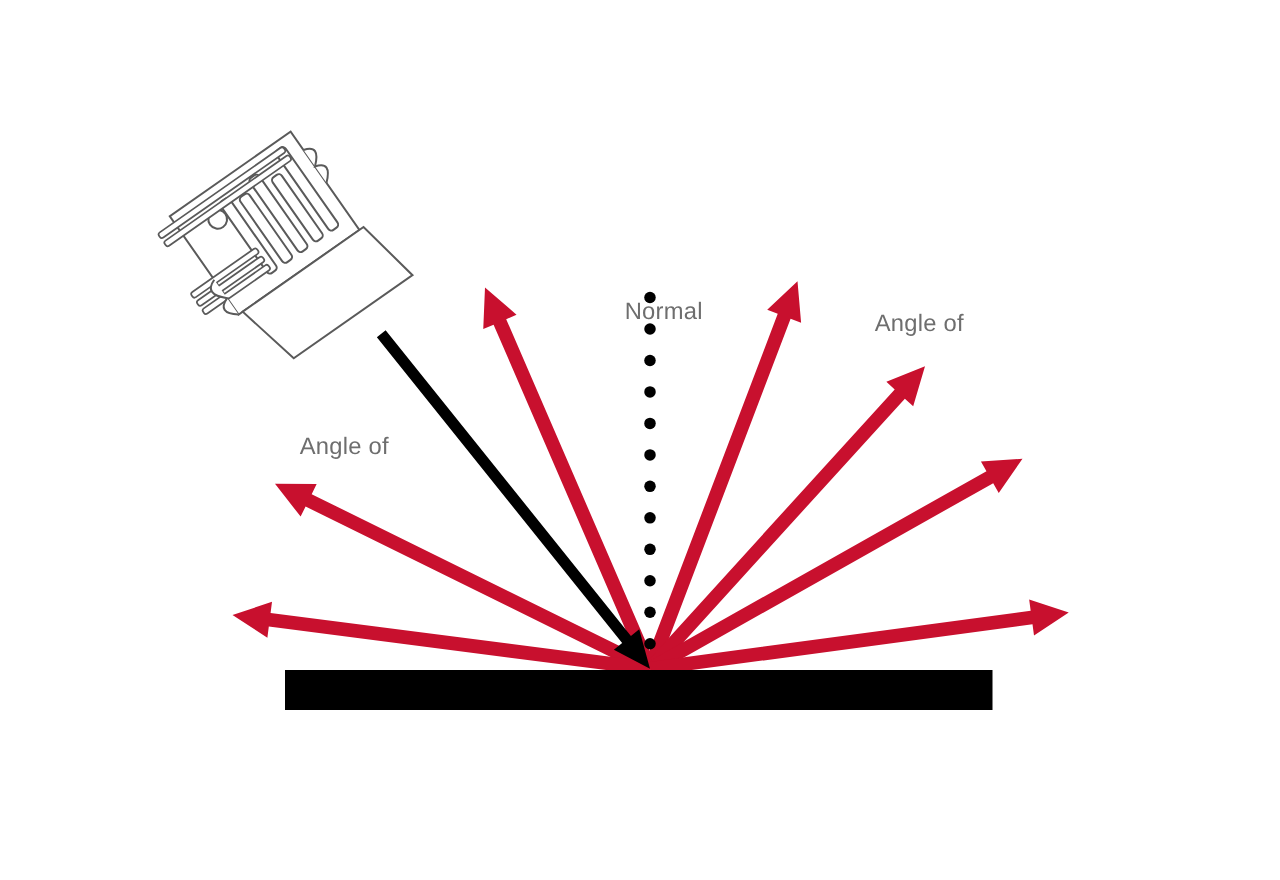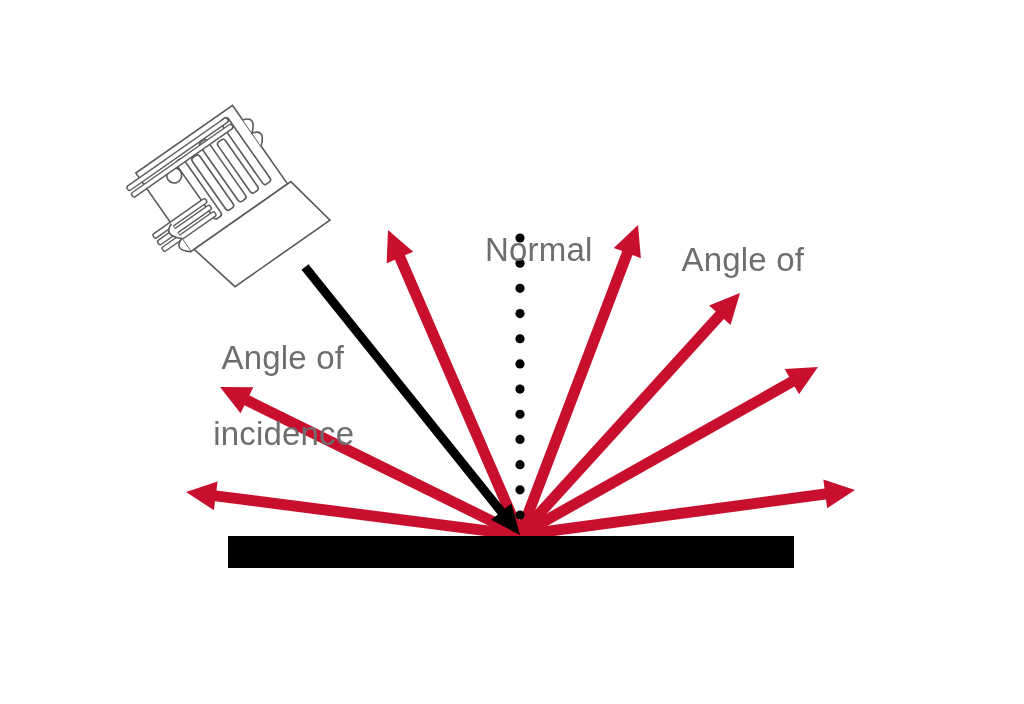--- a/index.html
+++ b/index.html
@@ -23,21 +23,21 @@
     left: 0;
     top: 0;
     width: 1024px;
     height: 704px;
     display: block;
   }
   .label {
     position: absolute;
     color: #6e6e6e;
     font-family: "Liberation Sans", sans-serif;
-    font-size: 33px;
+    font-size: 19px;
     line-height: 38px;
     letter-spacing: 0.2px;
     white-space: pre;
     pointer-events: none;
     user-select: none;
   }
   #label-normal {
     left: 520px;
     top: 193px;
     transform: translateX(-50%);
@@ -131,16 +131,15 @@
   <div class="label" id="label-normal">
     <span>Normal</span>
   </div>
 
   <div class="label" id="label-reflection">
     <span>Angle of</span><br>
   </div>
 
   <div class="label" id="label-incidence">
     <span>Angle of</span><br>
-    <span>incidence</span>
   </div>
 
 </div>
 
 </body></html>

